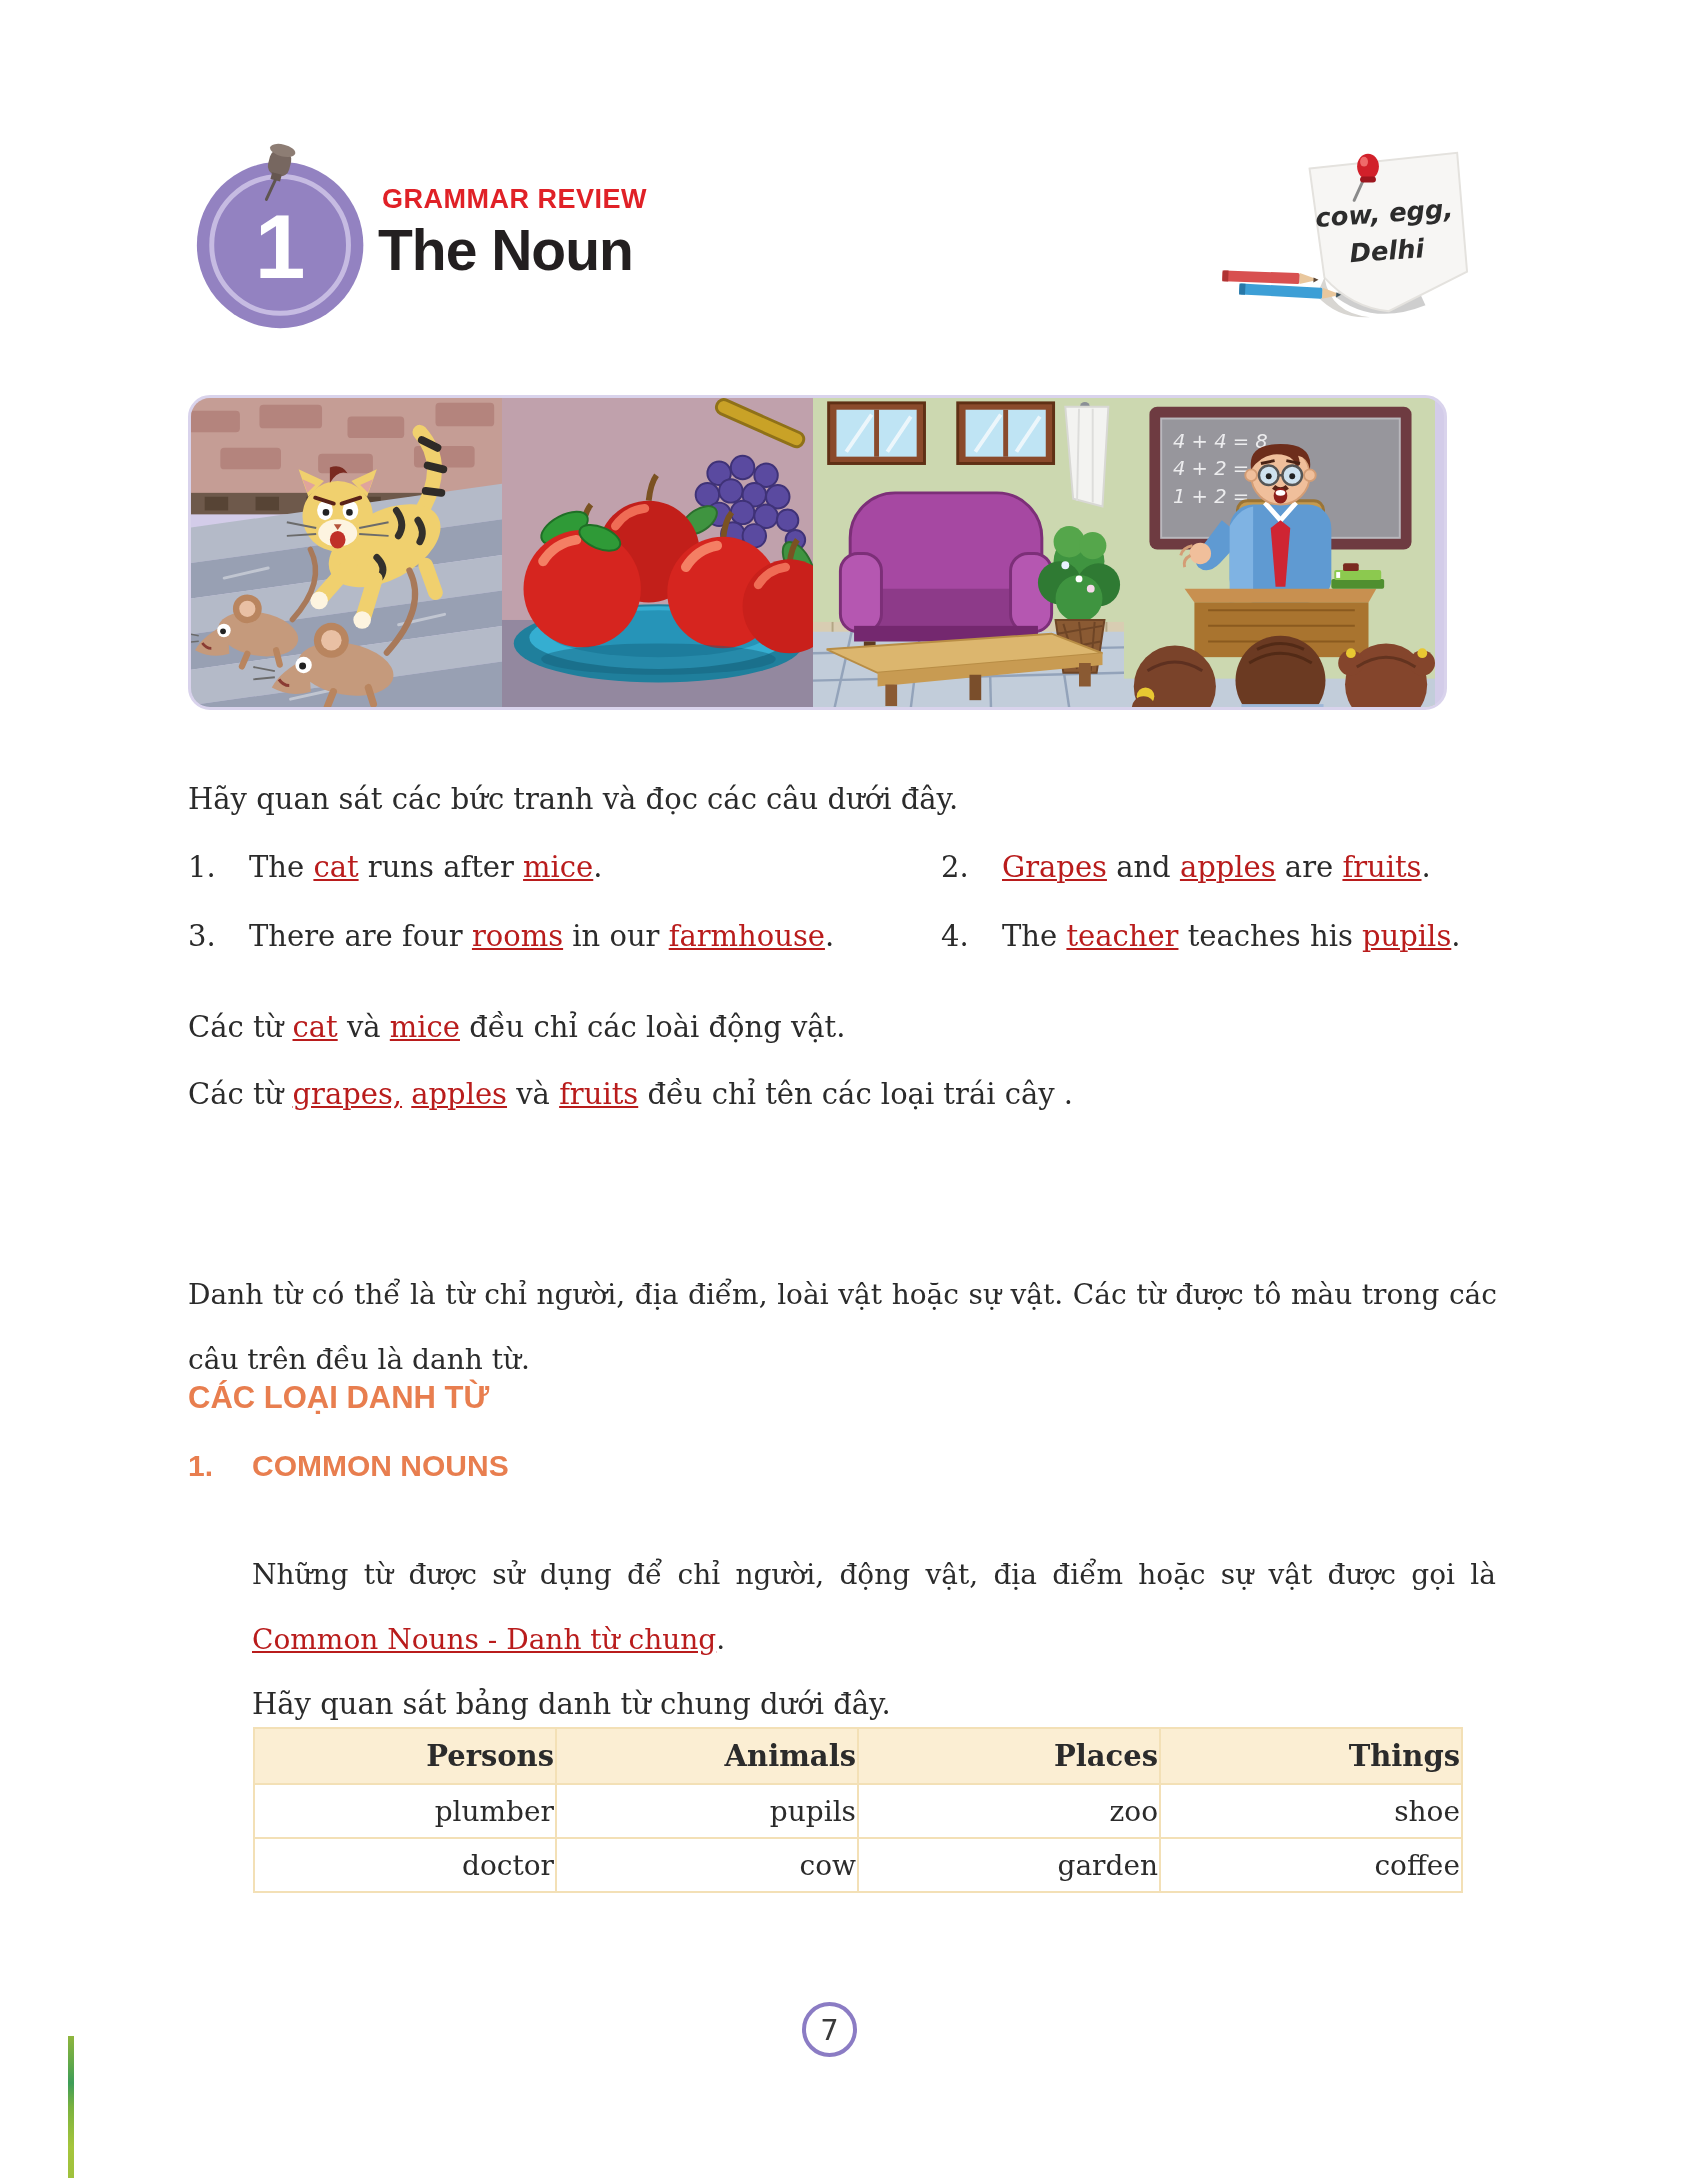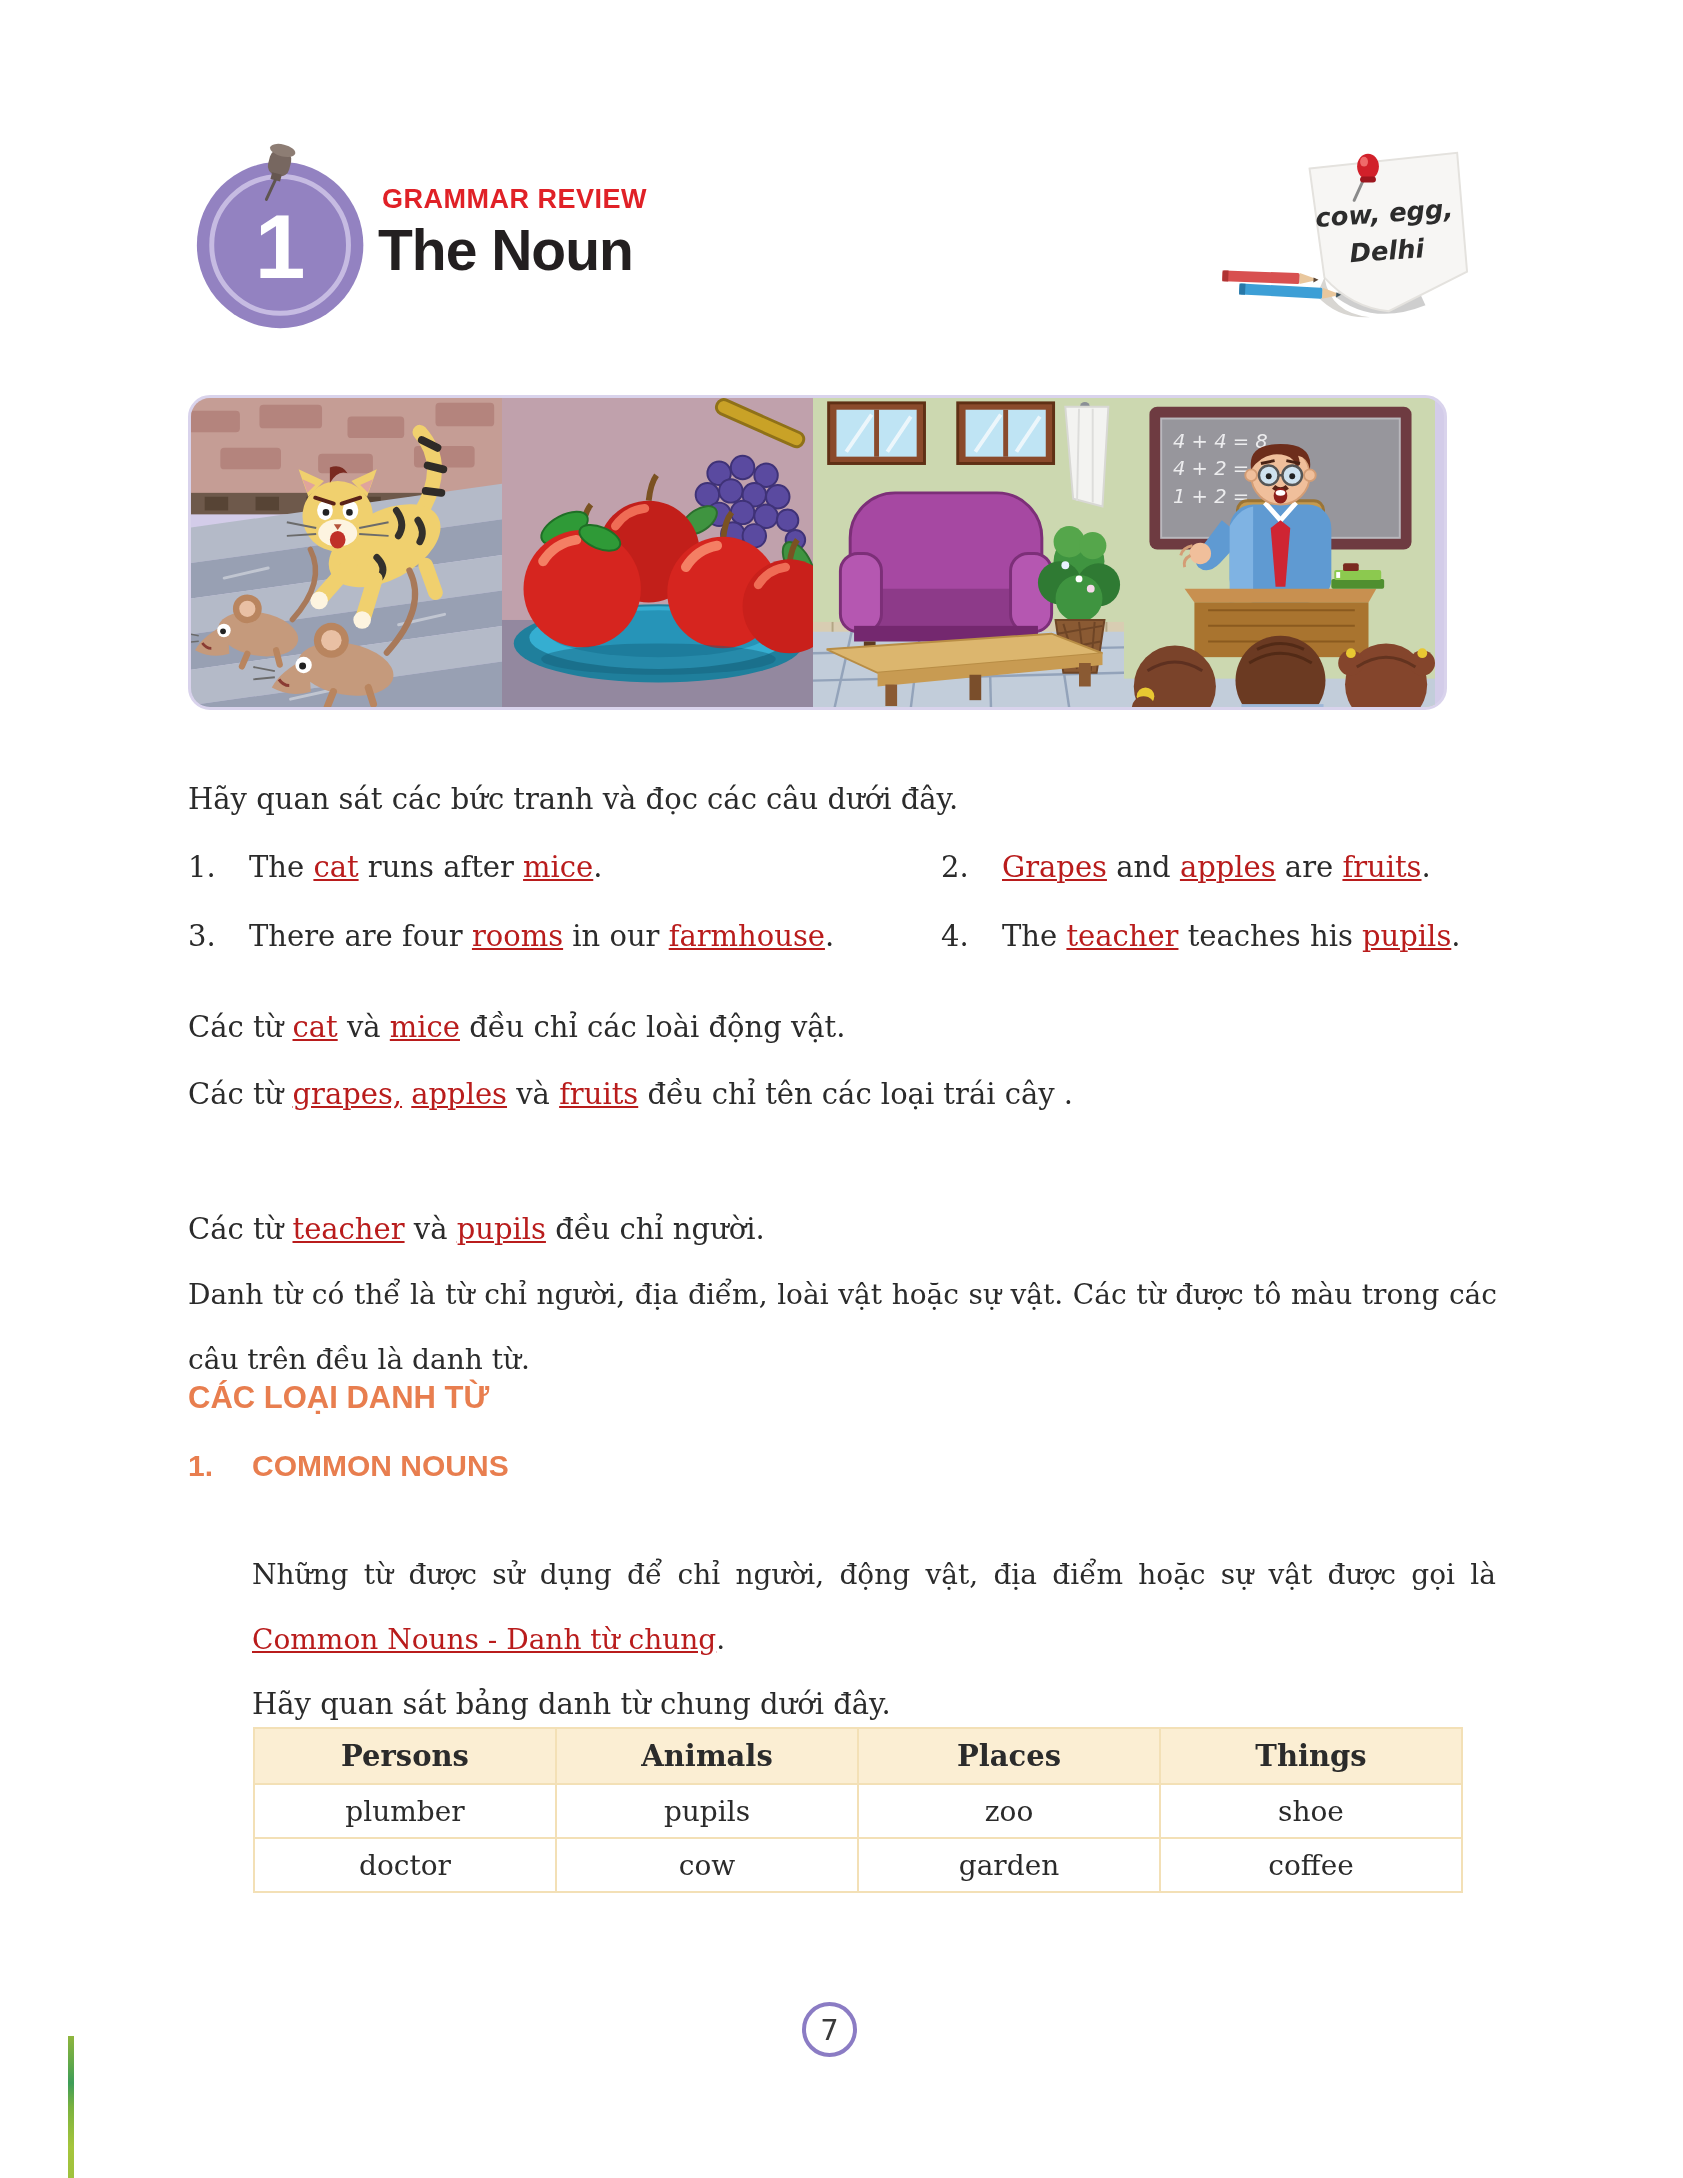--- a/index.html
+++ b/index.html
@@ -25,21 +25,21 @@
   .hl{color:#b91c1c;text-decoration:underline;}
   .para{position:absolute;font-size:28px;line-height:65px;text-align:justify;white-space:normal;}
   .h-section{position:absolute;font-family:"Liberation Sans","DejaVu Sans",sans-serif;font-weight:bold;
              color:#e87e4f;white-space:nowrap;}
   .sub{display:flex;}
   .sub .num{width:64px;flex:0 0 auto;}
 
   
   .noun-table{position:absolute;left:253px;top:1727px;width:1210px;border-collapse:collapse;table-layout:fixed;
               font-family:"DejaVu Serif","Liberation Serif",serif;}
-  .noun-table th,.noun-table td{border:2px solid #f3e0b6;text-align:center;color:#2b2b2b;}
+  .noun-table th,.noun-table td{border:2px solid #f3e0b6;text-align:right;color:#2b2b2b;}
   .noun-table th{background:#fbeed3;font-size:29px;font-weight:bold;height:52px;}
   .noun-table td{background:#ffffff;font-size:28px;font-weight:normal;height:50px;}
 
   
   .page-num{position:absolute;left:802px;top:2002px;width:55px;height:55px;border:4px solid #8b7cc4;
             border-radius:50%;box-sizing:border-box;display:flex;align-items:center;justify-content:center;
             font-family:"DejaVu Sans","Liberation Sans",sans-serif;font-size:29px;color:#3a3a3a;}
   .accent-line{position:absolute;left:68px;top:2036px;width:6px;height:142px;
                background:linear-gradient(180deg,#8fb63e 0%,#60a84a 20%,#3e9d58 33%,#7ab23f 50%,#a5c53c 78%,#9fc13d 100%);}
 </style>
@@ -406,21 +406,20 @@
     <span class="num">3.</span>
     <span><span>There are four </span><span class="hl">rooms</span><span> in our </span><span class="hl">farmhouse</span><span>.</span></span>
   </p>
   <p class="line sent" style="left:941px;top:888px">
     <span class="num">4.</span>
     <span><span>The </span><span class="hl">teacher</span><span> teaches his </span><span class="hl">pupils</span><span>.</span></span>
   </p>
 
   <p class="line" style="left:188px;top:979px"><span>Các từ </span><span class="hl">cat</span><span> và </span><span class="hl">mice</span><span> đều chỉ các loài động vật.</span></p>
   <p class="line" style="left:188px;top:1046px"><span>Các từ </span><span class="hl">grapes,</span><span> </span><span class="hl">apples</span><span> và </span><span class="hl">fruits</span><span> đều chỉ tên các loại trái cây .</span></p>
-  <p class="line" style="left:188px;top:1181px"><span>Các từ </span><span class="hl">teacher</span><span> và </span><span class="hl">pupils</span><span> đều chỉ người.</span></p>
 
   <p class="para" style="left:188px;top:1234px;width:1309px">Danh từ có thể là từ chỉ người, địa điểm, loài vật hoặc sự vật. Các từ được tô màu trong các câu trên đều là danh từ.</p>
 
   <div class="h-section" style="left:188px;top:1378px;font-size:31px;line-height:40px">CÁC LOẠI DANH TỪ</div>
   <div class="h-section sub" style="left:188px;top:1446px;font-size:30px;line-height:40px">
     <span class="num">1.</span>
     <span>COMMON NOUNS</span>
   </div>
 
   <p class="para" style="left:252px;top:1514px;width:1244px"><span>Những từ được sử dụng để chỉ người, động vật, địa điểm hoặc sự vật được gọi là </span><span class="hl">Common Nouns - Danh từ chung</span><span>.</span></p>

